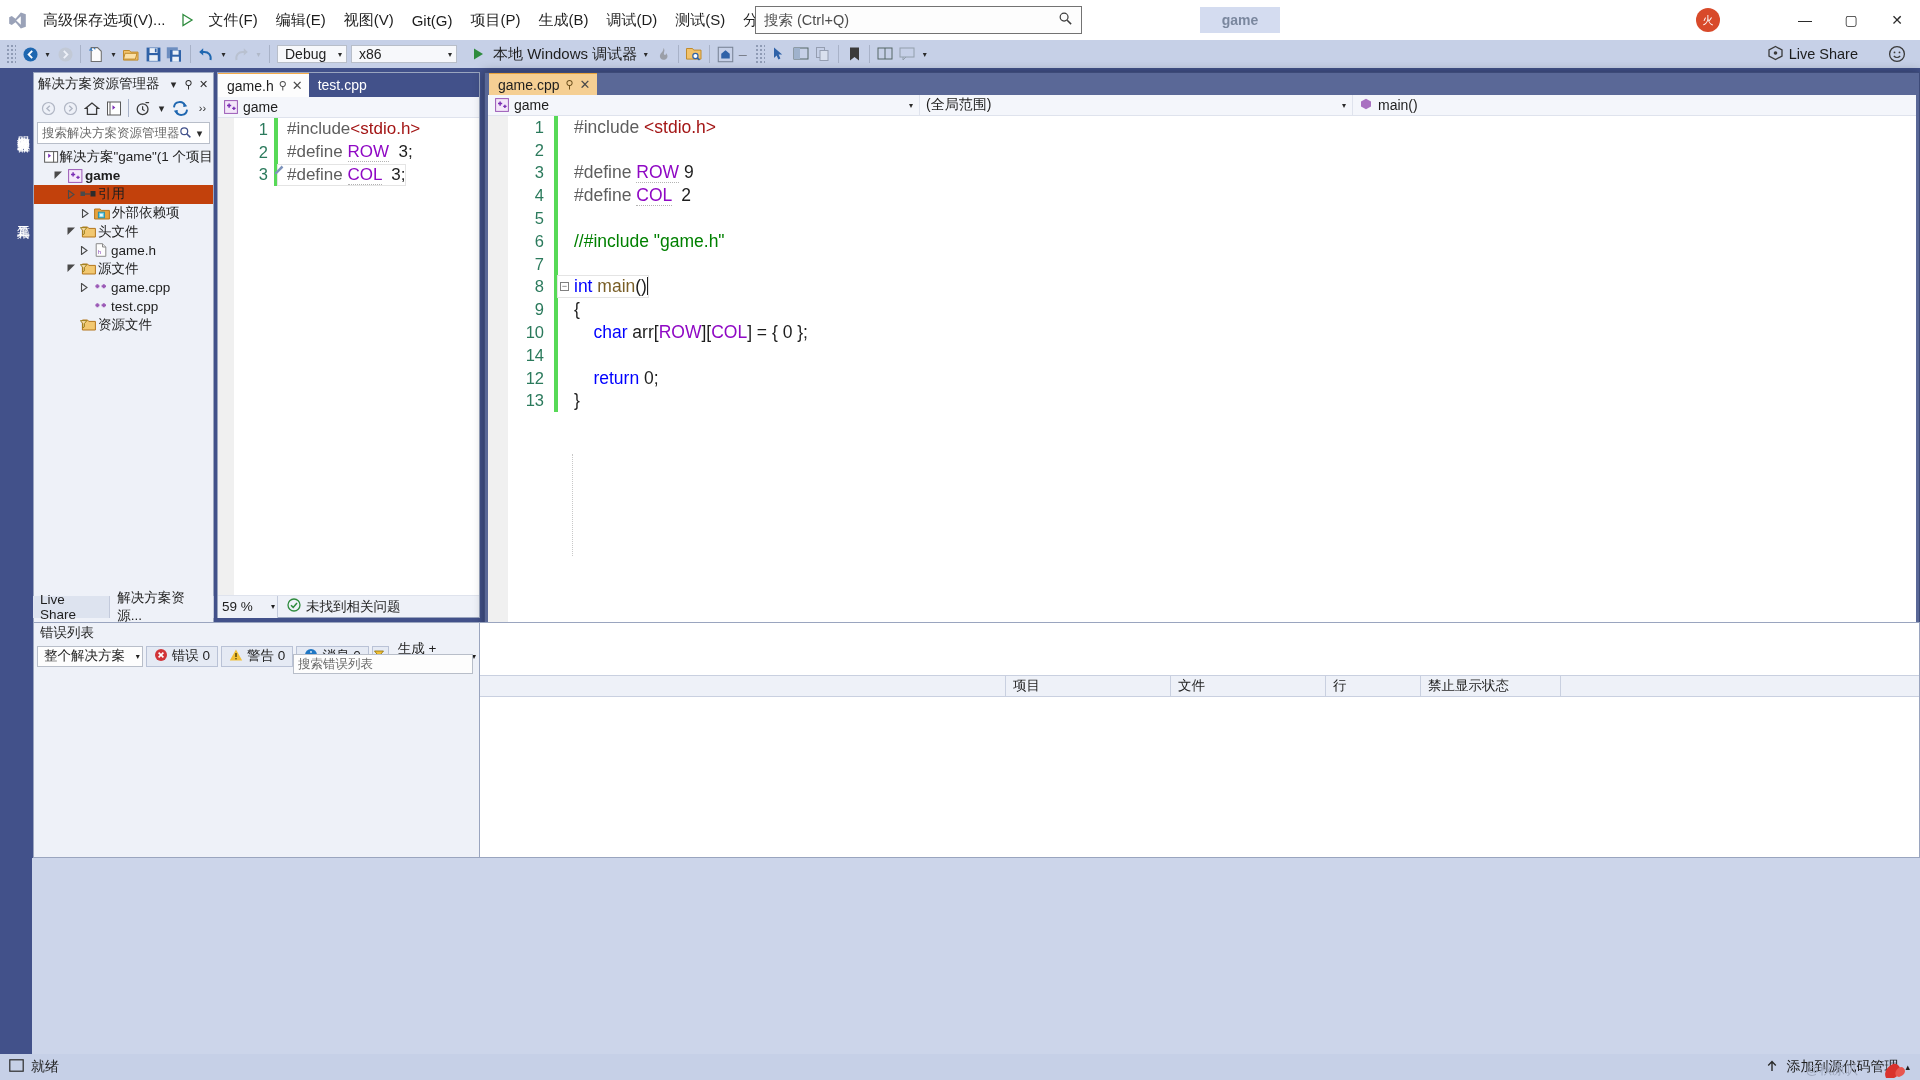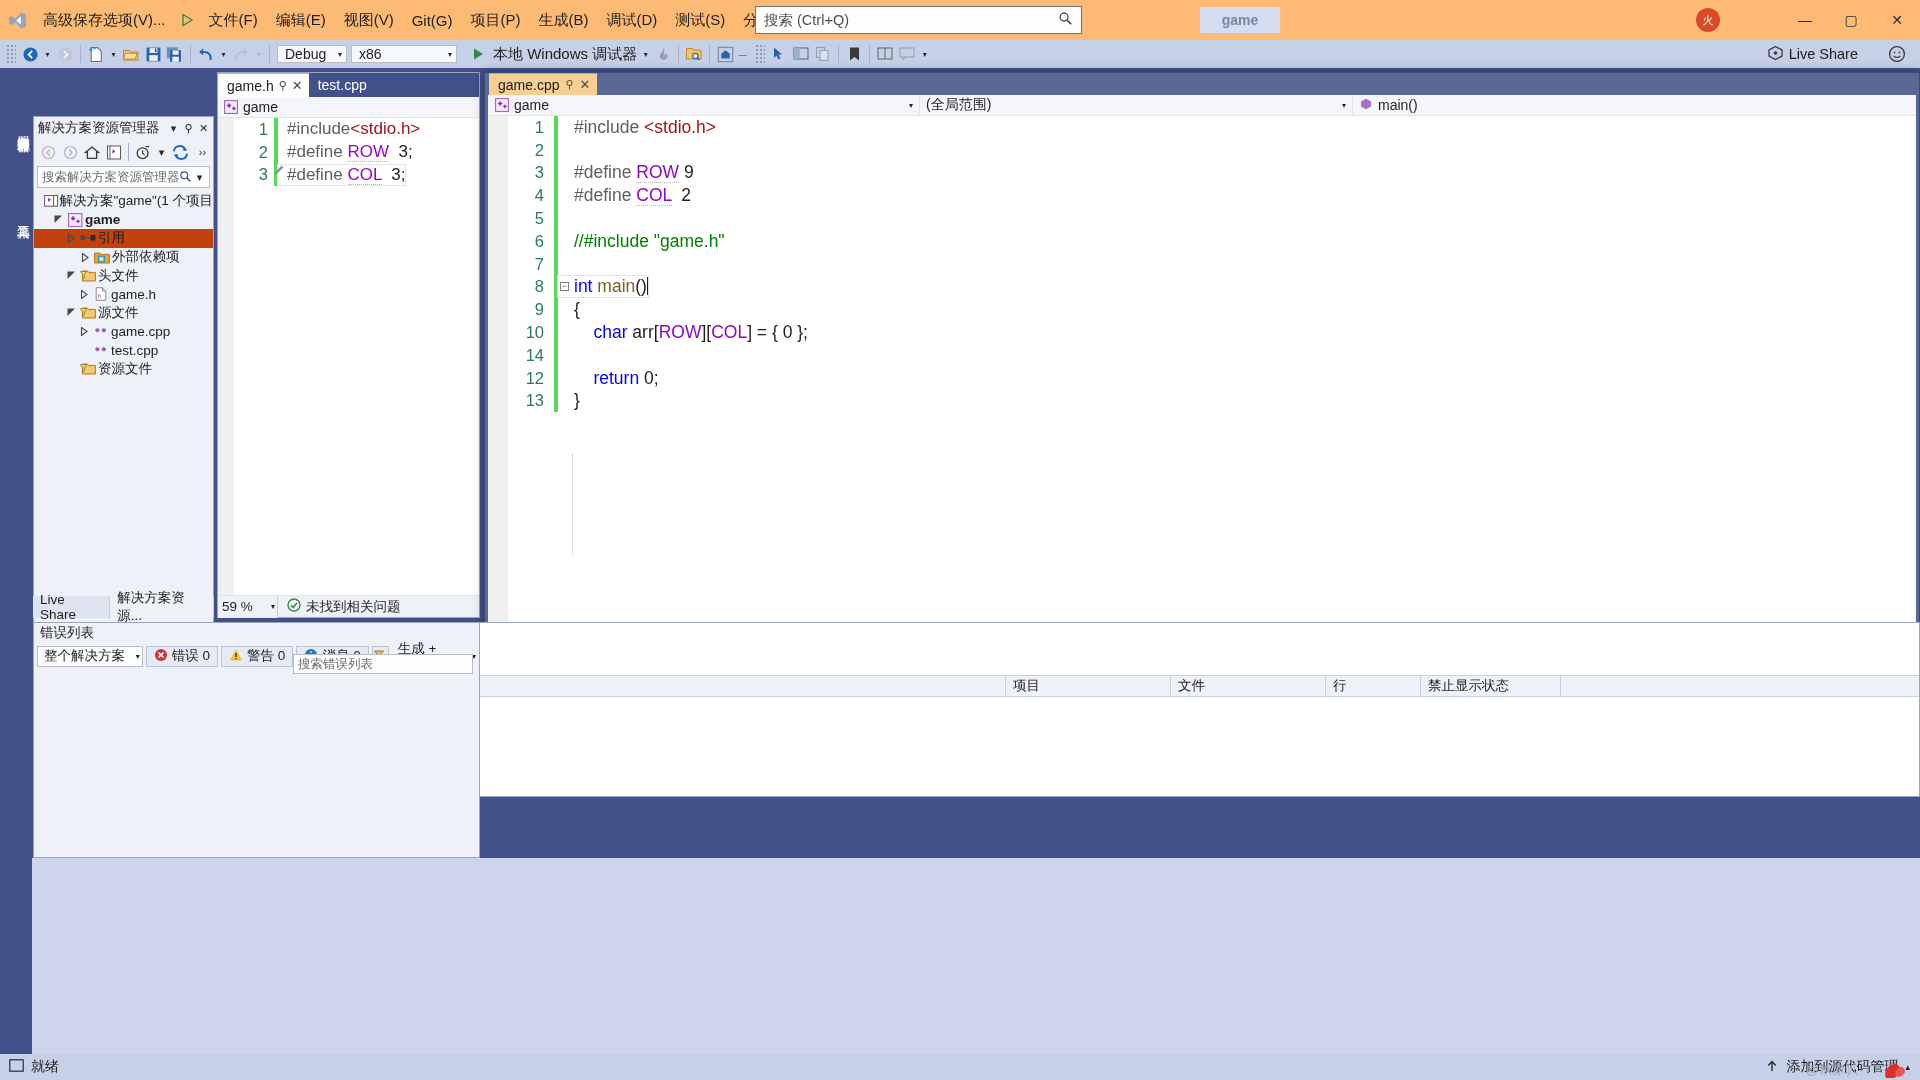--- a/index.html
+++ b/index.html
@@ -9,21 +9,21 @@
     font-size: 15px;
     background: #2d2d30;
     color:#1e1e1e;
     -webkit-font-smoothing: antialiased;
   }
   #app { position:relative; width:1920px; height:1080px; background:#ccd5ea; }
 
   
   .menubar {
     position:absolute; left:0; top:0; width:1920px; height:40px;
-    background:#fdba74; display:flex; align-items:center;
+    background:#ffffff; display:flex; align-items:center;
   }
   .vs-logo { width:34px; height:40px; display:flex; align-items:center; justify-content:center; }
   .vs-logo svg { width:19px; height:19px; }
   .menu-item {
     height:40px; display:flex; align-items:center; padding:0 9px;
     font-size:15px; color:#1e1e1e; white-space:nowrap; cursor:default;
   }
   .run-glyph { padding:0 6px; display:flex; align-items:center; }
   .searchbox {
     position:absolute; left:755px; top:6px; width:327px; height:28px;
@@ -86,21 +86,21 @@
   
   .client {
     position:absolute; left:32px; top:68px; width:1888px; height:790px;
     background:#42518a;
   }
 
   
   .sol-panel {
     position:absolute; left:33px; top:72px; width:181px; height:614px;
     background:#eef1f8; border:1px solid #9aa5bf;
-    display:flex; flex-direction:column;margin-top:44px;
+    display:flex; flex-direction:column;
   }
   .sol-head {
     height:22px; display:flex; align-items:center; padding:0 2px 0 4px;
     background:#eef1f8;
   }
   .sol-title { font-size:13.5px; color:#1e1e1e; white-space:nowrap; overflow:hidden; flex:1; }
   .sol-hb { width:15px; height:20px; display:flex; align-items:center; justify-content:center; font-size:11px; color:#2b2b2b; }
   .sol-tb {
     height:26px; background:#eef1f8; display:flex; align-items:center; padding:0 3px;
     border-bottom:0;
@@ -248,21 +248,21 @@
     height:21px; display:flex; align-items:center; gap:4px; font-size:13.5px; padding-left:6px;
   }
   .el-search {
     position:absolute; right:6px; top:31px; width:180px; height:20px;
     background:#fdfdfd; border:1px solid #b8bec9; display:flex; align-items:center; padding:0 4px;
     font-size:12.5px; color:#6a6a6a;
   }
 
   
   .err-wide {
-    position:absolute; left:33px; top:622px; width:1887px; height:175px;
+    position:absolute; left:33px; top:622px; width:1887px; height:236px;
     background:#fff; border:1px solid #9aa5bf;
   }
   .ew-cols {
     position:absolute; left:0; top:52px; width:100%; height:22px;
     background:#eef1f8; display:flex; align-items:center;
     border-top:1px solid #c9d0e0; border-bottom:1px solid #c9d0e0; font-size:13.5px;
   }
   .ew-cols .c { height:22px; display:flex; align-items:center; padding-left:7px; border-right:1px solid #c9d0e0; color:#1e1e1e; }
 
   

